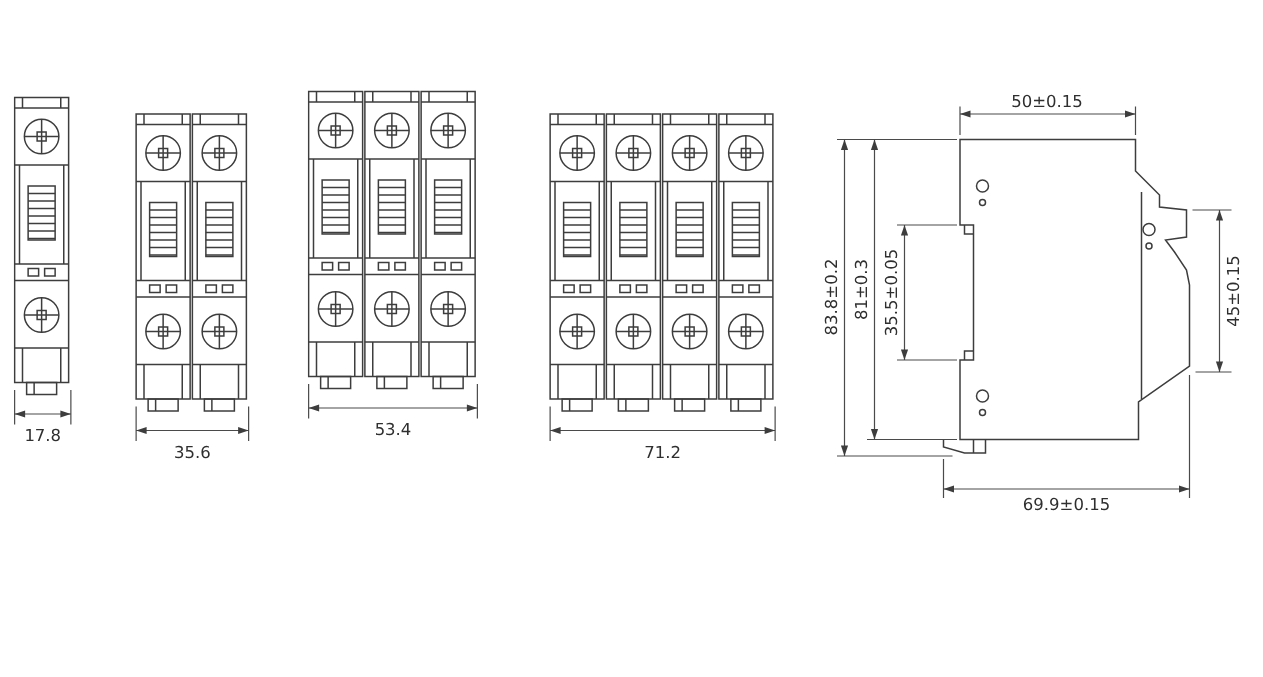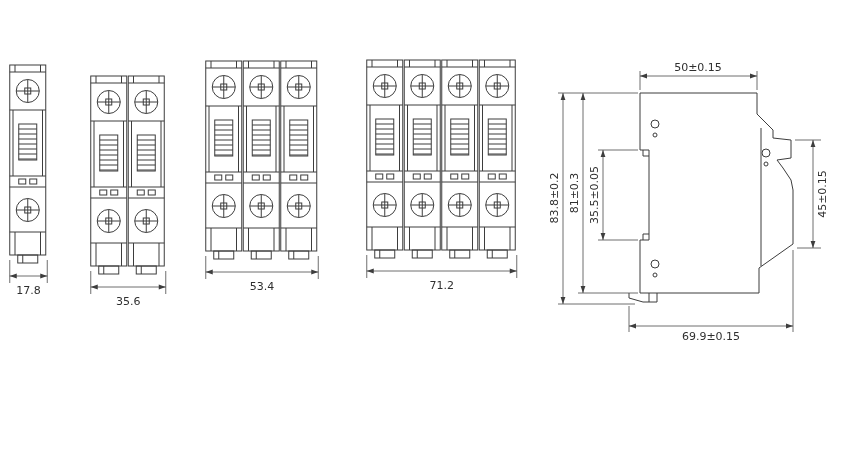--- a/index.html
+++ b/index.html
@@ -267,21 +267,21 @@
         </g>
         <g>
           <line class="thin" x1="0.75" y1="196" x2="0.75" y2="219"></line>
           <line class="thin" x1="113.25" y1="196" x2="113.25" y2="219"></line>
           <line class="thin" x1="0.75" y1="212" x2="113.25" y2="212"></line>
           <polygon class="fill" points="0.75,212 7.75,209.6 7.75,214.4"></polygon>
           <polygon class="fill" points="113.25,212 106.25,209.6 106.25,214.4"></polygon>
           <text class="dim" x="57" y="230" text-anchor="middle">53.4</text>
         </g>
       </svg></div>
-  <div class="fv fv-front" style="left:366px;top:59px"><svg width="151.5" height="235" viewBox="0 0 151.5 235">
+  <div class="fv fv-front" style="left:366px;top:75px"><svg width="151.5" height="235" viewBox="0 0 151.5 235">
         <g>
           <rect class="ln" x="0.75" y="1" width="36" height="190"></rect>
           <line class="ln" x1="0.75" y1="8" x2="36.75" y2="8"></line>
           <line class="ln" x1="6" y1="1" x2="6" y2="8"></line>
           <line class="ln" x1="31.5" y1="1" x2="31.5" y2="8"></line>
           <g>
             <circle class="ln" cx="18.75" cy="27" r="11.5"></circle>
             <line class="ln" x1="7.25" y1="27" x2="30.25" y2="27"></line>
             <line class="ln" x1="18.75" y1="15.5" x2="18.75" y2="38.5"></line>
             <rect class="ln" x="15.75" y="24" width="6" height="6"></rect>

